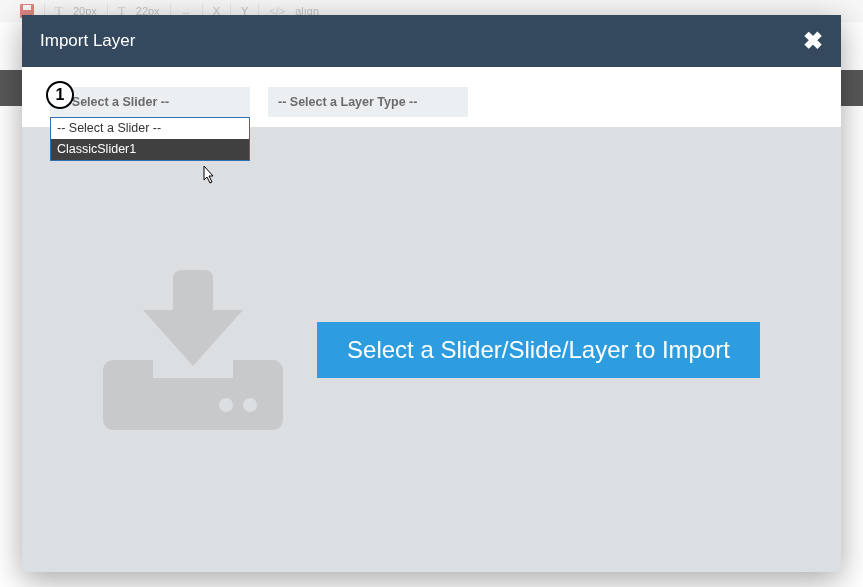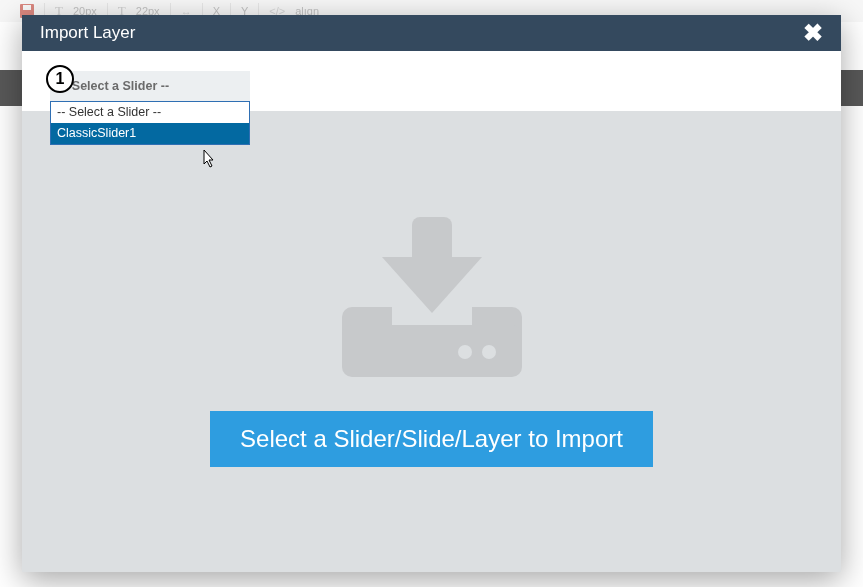--- a/index.html
+++ b/index.html
@@ -23,21 +23,21 @@
   .modal {
     position: absolute;
     top: 15px; left: 22px; right: 22px; bottom: 15px;
     background: #ffffff;
     box-shadow: 0 8px 30px rgba(0,0,0,0.35);
     display: flex; flex-direction: column;
   }
   .modal-header {
     background: #34495e;
     color: #ffffff;
-    height: 36px;
+    height: 52px;
     display: flex; align-items: center; justify-content: space-between;
     padding: 4px 18px;
     font-size: 17px;
   }
   .modal-header .close {
     font-size: 24px; font-weight: bold; cursor: pointer; line-height:1;
   }
 
   .selectors-row {
     background: #ffffff;
@@ -78,38 +78,38 @@
     z-index: 4;
   }
   .dropdown-open .opt {
     padding: 2px 6px;
     font-size: 12.5px;
     color: #333;
     cursor: pointer;
     line-height: 17px;
   }
   .dropdown-open .opt.hover {
-    background: #0369a1;
+    background: #404040;
     color: #ffffff;
   }
 
   
   .cursor {
     position: absolute;
     top: 97px; left: 176px;
     z-index: 6;
     font-size: 18px;
     pointer-events: none;
   }
 
   .stage {
     flex: 1;
     background: #dcdfe1;
     display: flex;
-    flex-direction: column;
+    flex-direction: row;
     align-items: center;
     justify-content: center;
     gap: 34px;
     position: relative;
   }
 
   
   .dl-icon { width: 180px; height: 160px; position: relative; }
   .dl-icon .arrow-stem {
     position: absolute; top: 0; left: 70px;
@@ -182,20 +182,23 @@
   <div class="modal-header">
     <span>Import Layer</span>
     <span class="close">✖</span>
   </div>
 
   <div class="selectors-row">
     <div class="step-badge">1</div>
 
     <div class="select-box">
       <span>-- Select a Slider --</span>
+    </div>
+    <div class="select-box">
+      <span>-- Select a Layer Type --</span>
     </div>
 
     <div class="dropdown-open">
       <div class="opt">-- Select a Slider --</div>
       <div class="opt hover">ClassicSlider1</div>
     </div>
 
     <div class="cursor">
       <svg width="20" height="24" viewBox="0 0 20 24">
         <path d="M6 2 L6 16 L9 13 L12 19 L14 18 L11 12 L15 12 Z" fill="#ffffff" stroke="#000000" stroke-width="1"></path>

